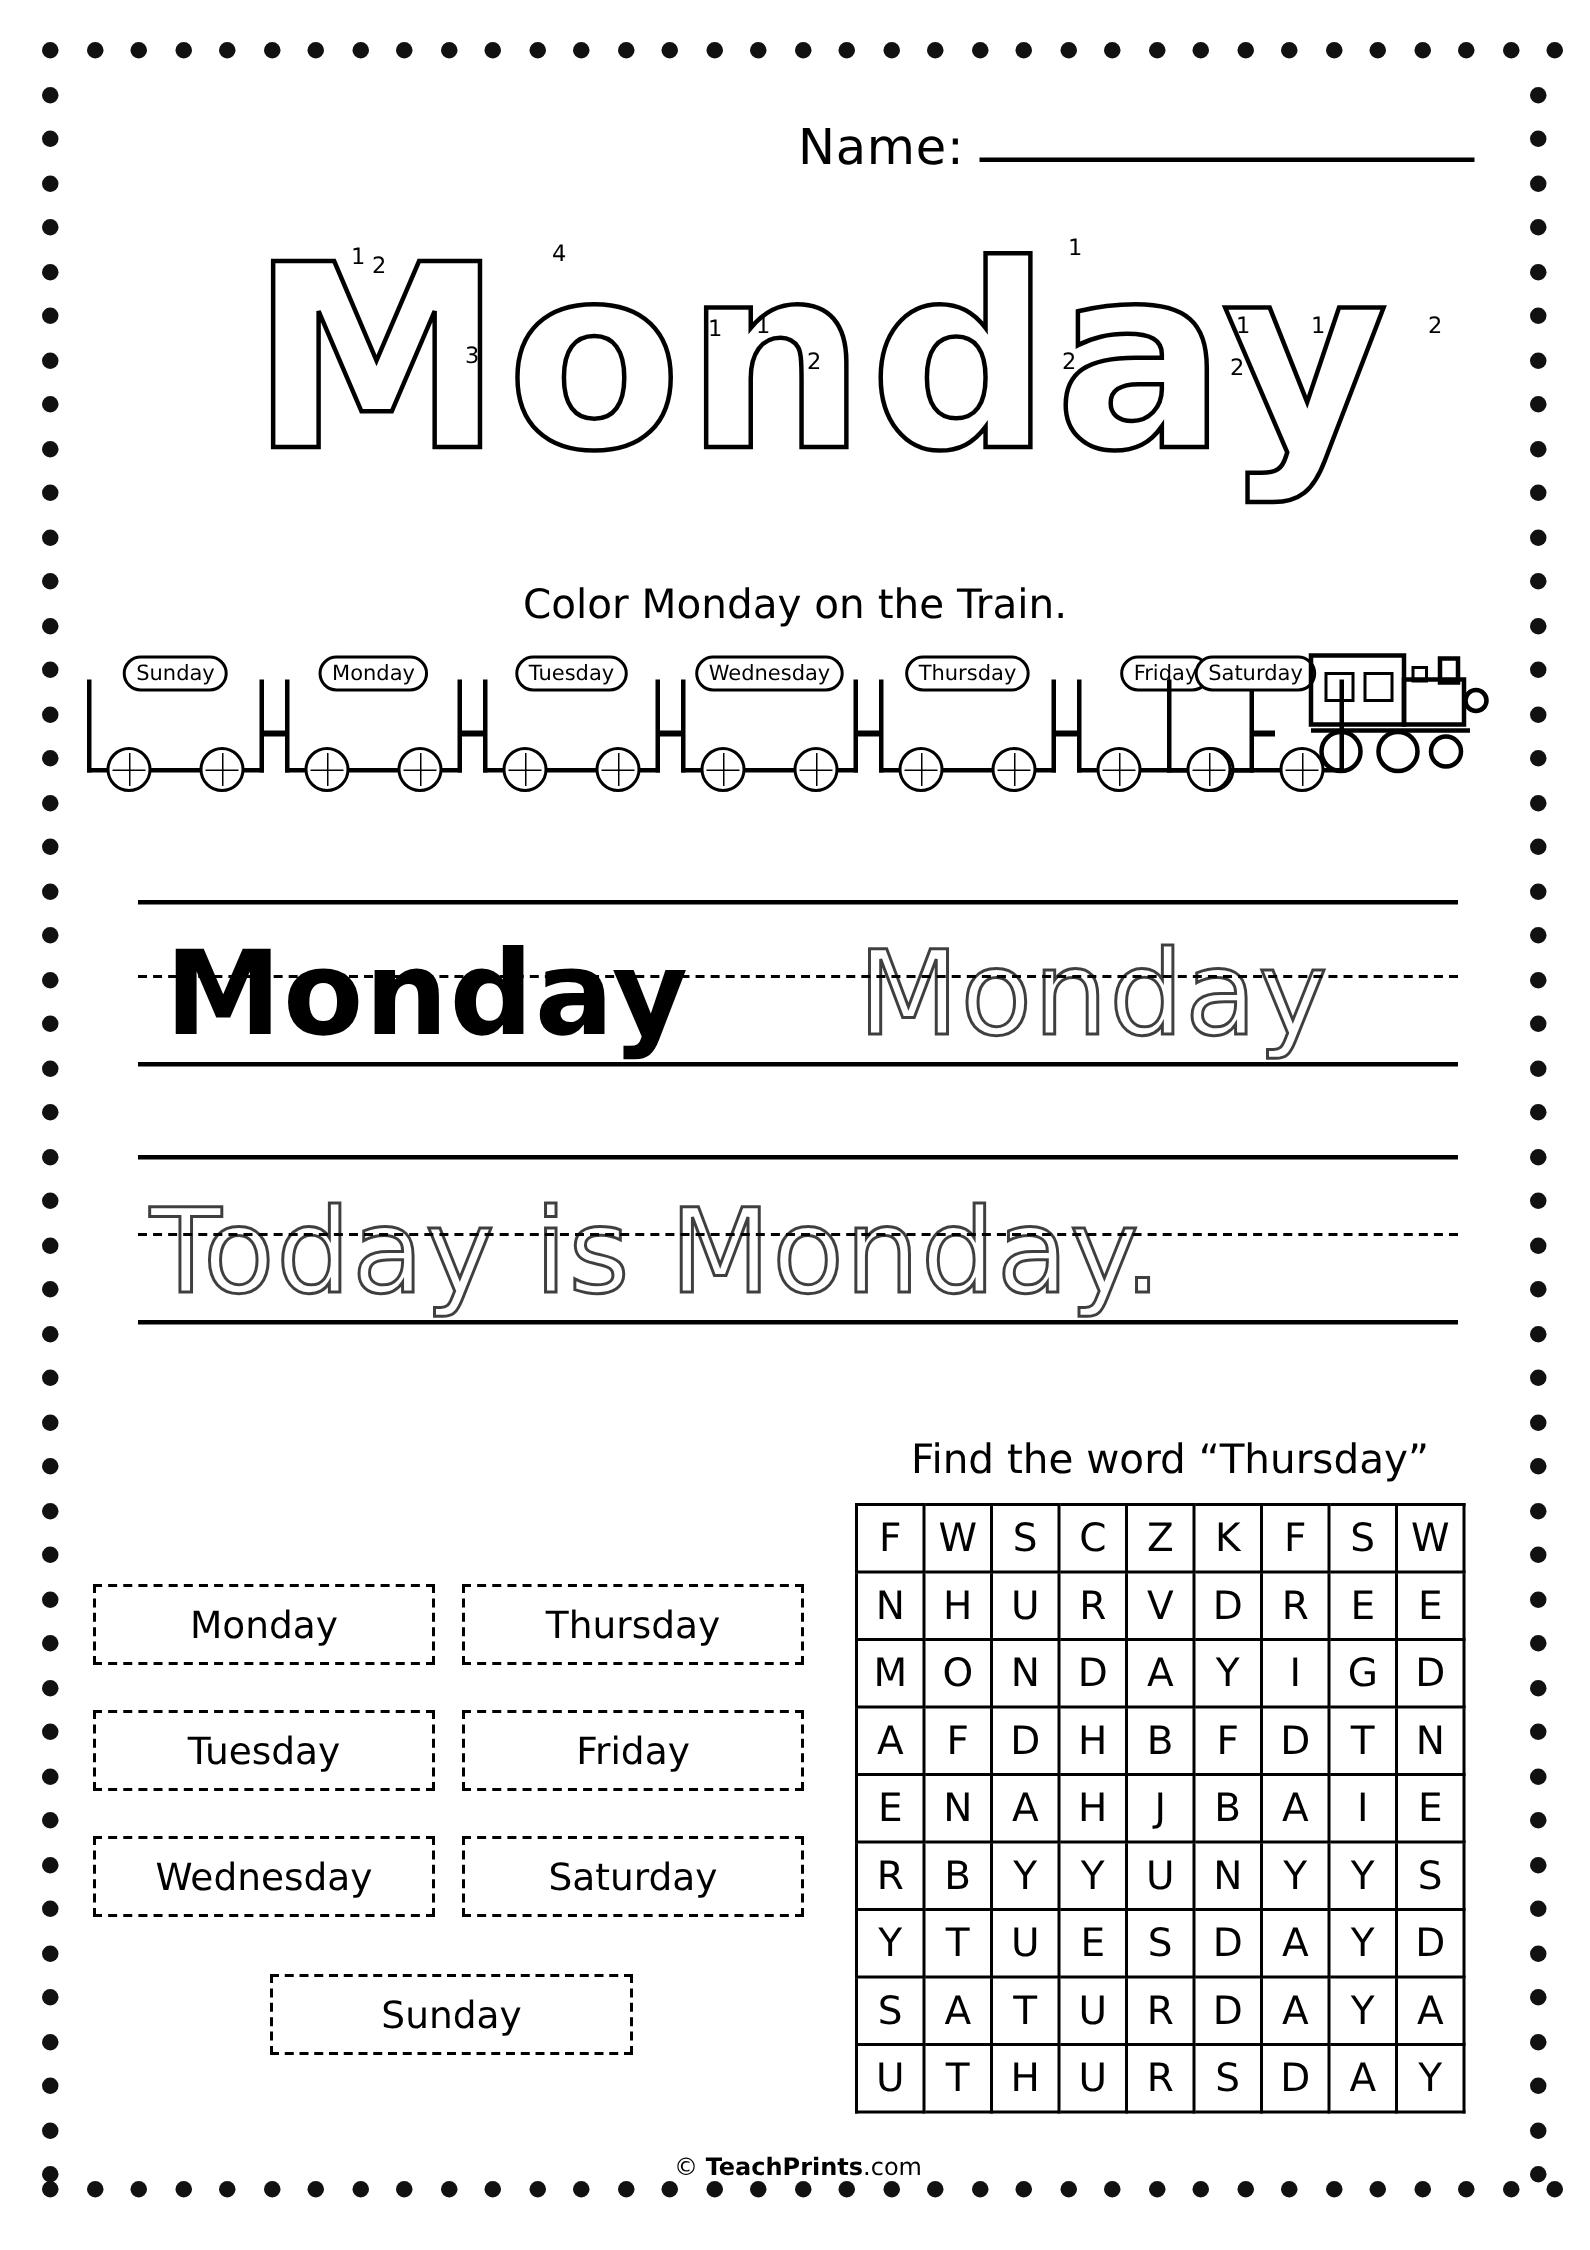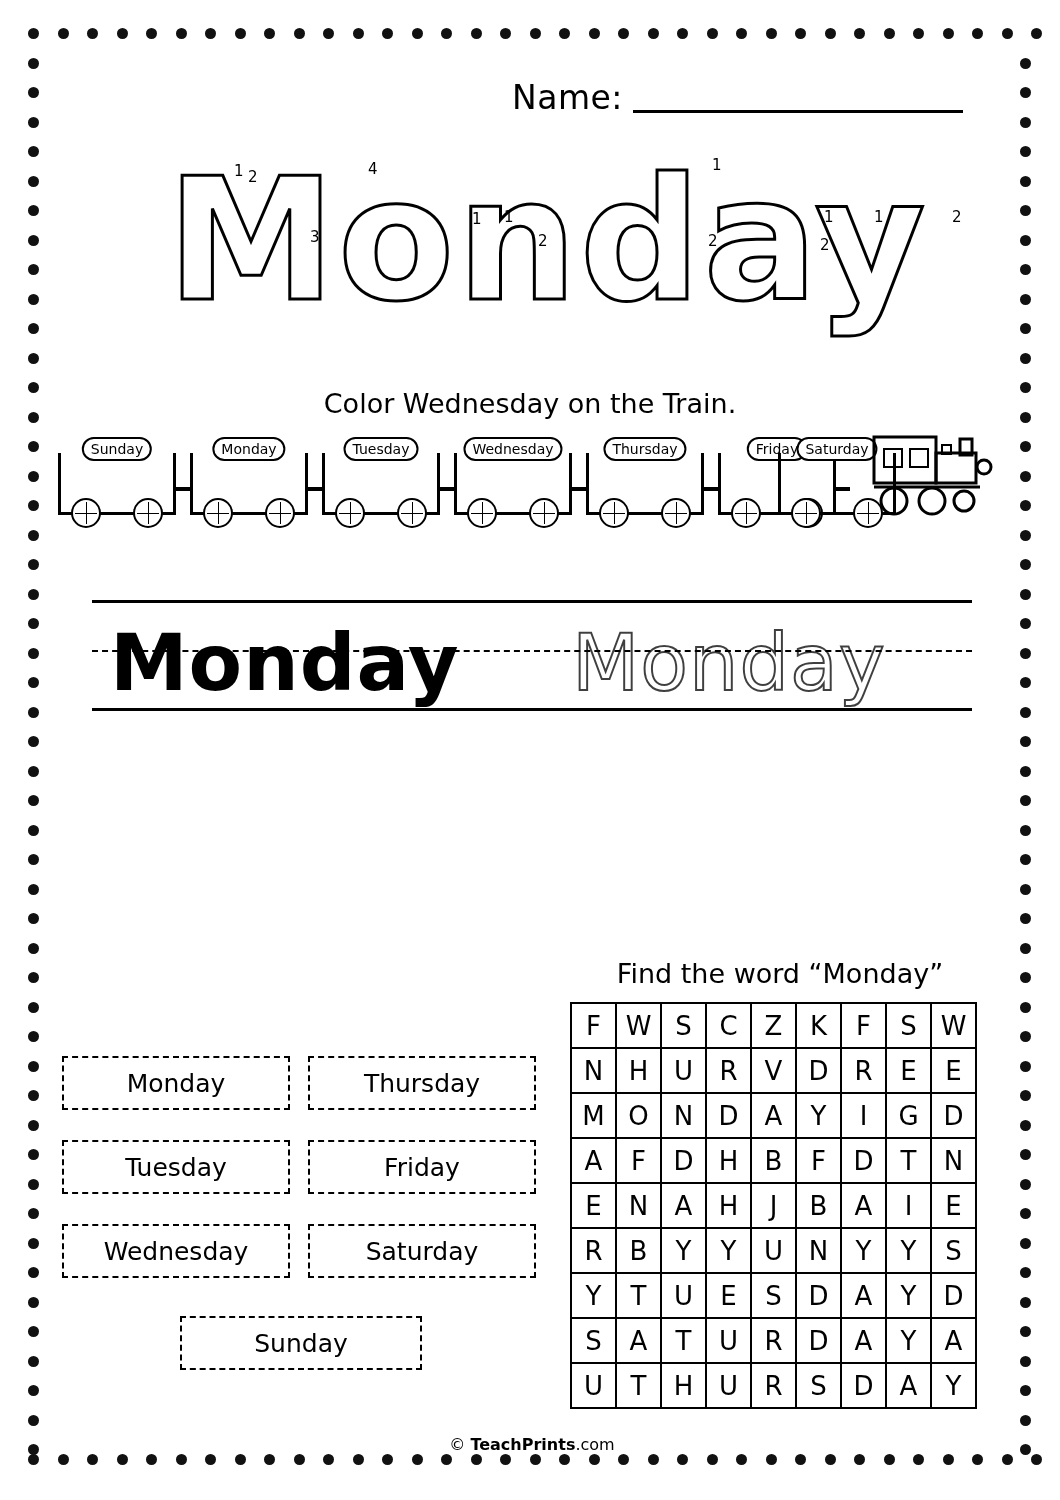--- a/index.html
+++ b/index.html
@@ -25,22 +25,22 @@
 
   .page {
     position: absolute;
     left: 52px; top: 40px;
     width: 956px; height: 1420px;
   }
 
   
   .name-row {
     position: absolute;
-    left: 460px; top: 38px;
-    display: flex; align-items: center;
+    left: 480px; top: 38px;
+    display: flex; align-items: flex-start;
   }
   .name-label {
     font-size: 33px;
     font-family: "DejaVu Sans", sans-serif;
     letter-spacing: .5px;
   }
   .name-line {
     width: 330px;
     border-bottom: 3px solid #000;
     margin-left: 10px;
@@ -392,21 +392,21 @@
     <span class="stroke-num" style="left:352px; top:68px;">1</span>
     <span class="stroke-num" style="left:386px; top:92px;">2</span>
     <span class="stroke-num" style="left:560px; top:16px;">1</span>
     <span class="stroke-num" style="left:556px; top:92px;">2</span>
     <span class="stroke-num" style="left:672px; top:68px;">1</span>
     <span class="stroke-num" style="left:668px; top:96px;">2</span>
     <span class="stroke-num" style="left:722px; top:68px;">1</span>
     <span class="stroke-num" style="left:800px; top:68px;">2</span>
   </div>
 
-  <div class="train-instr">Color Wednesday on the Train.</div>
+  <div class="train-instr">Color Monday on the Train.</div>
 
   <div class="train">
     <div class="car" style="left:6px;">
       <span class="car-label">Sunday</span>
       <span class="wheel" style="left:10px;"></span>
       <span class="wheel" style="right:10px;"></span>
     </div>
     <div class="coupler" style="left:124px;"></div>
 
     <div class="car" style="left:138px;">
@@ -466,20 +466,26 @@
   </div>
 
   <div class="trace-block" style="top:560px; height:120px;">
     <div class="trace-rule" style="top:0px;"></div>
     <div class="trace-mid" style="top:50px;"></div>
     <div class="trace-rule" style="top:108px;"></div>
     <div class="trace-word-solid" style="left:18px;  top:18px;">Monday</div>
     <div class="trace-word-hollow" style="left:480px; top:18px;">Monday</div>
   </div>
 
+  <div class="trace-block" style="top:730px; height:120px;">
+    <div class="trace-rule" style="top:0px;"></div>
+    <div class="trace-mid" style="top:52px;"></div>
+    <div class="trace-rule" style="top:110px;"></div>
+    <div class="trace-word-hollow" style="left:8px; top:20px;">Today is Monday.</div>
+  </div>
 
 
   <div class="daybox" style="left:10px;  top:1016px; width:228px;">
       <span>Monday</span>
     </div>
   <div class="daybox" style="left:256px; top:1016px; width:228px;">
       <span>Thursday</span>
     </div>
   <div class="daybox" style="left:10px;  top:1100px; width:228px;">
       <span>Tuesday</span>
@@ -490,21 +496,21 @@
   <div class="daybox" style="left:10px;  top:1184px; width:228px;">
       <span>Wednesday</span>
     </div>
   <div class="daybox" style="left:256px; top:1184px; width:228px;">
       <span>Saturday</span>
     </div>
   <div class="daybox" style="left:128px; top:1276px; width:242px;">
       <span>Sunday</span>
     </div>
 
-  <div class="ws-title">Find the word “Monday”</div>
+  <div class="ws-title">Find the word “Thursday”</div>
   <table class="ws-grid">
     <tbody id="ws-body">
         <tr>
           <td>F</td>
           <td>W</td>
           <td>S</td>
           <td>C</td>
           <td>Z</td>
           <td>K</td>
           <td>F</td>

